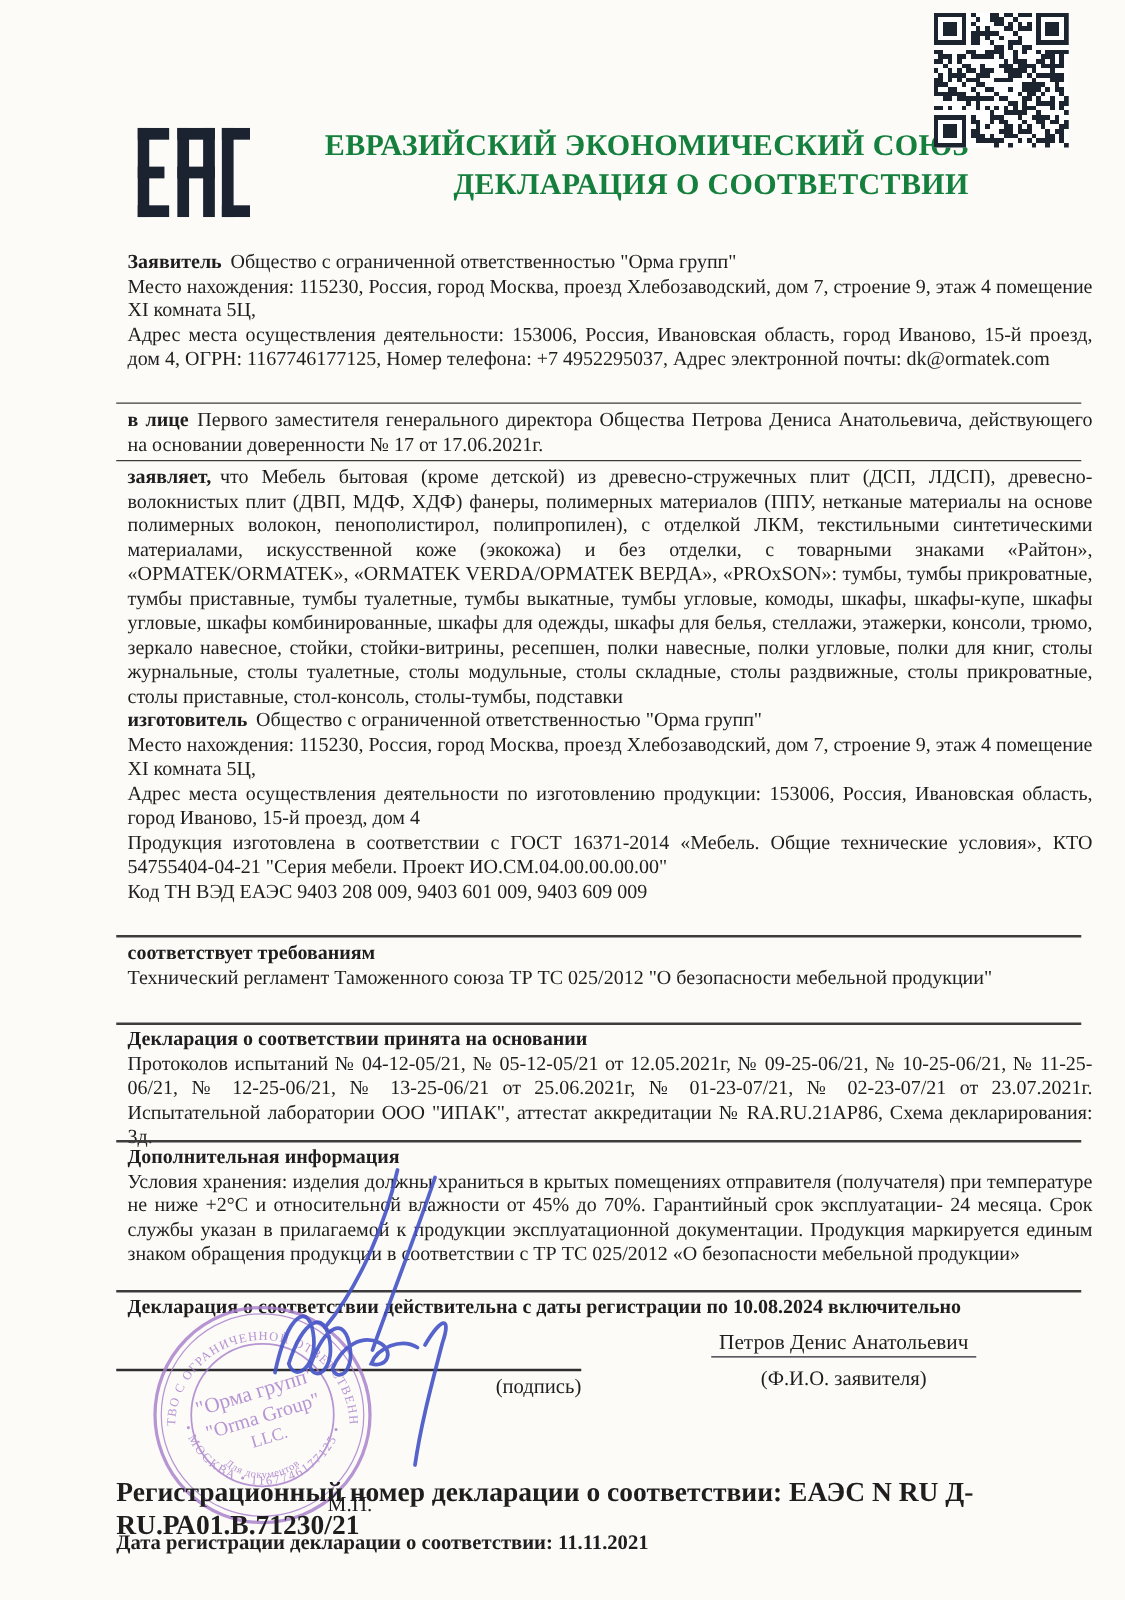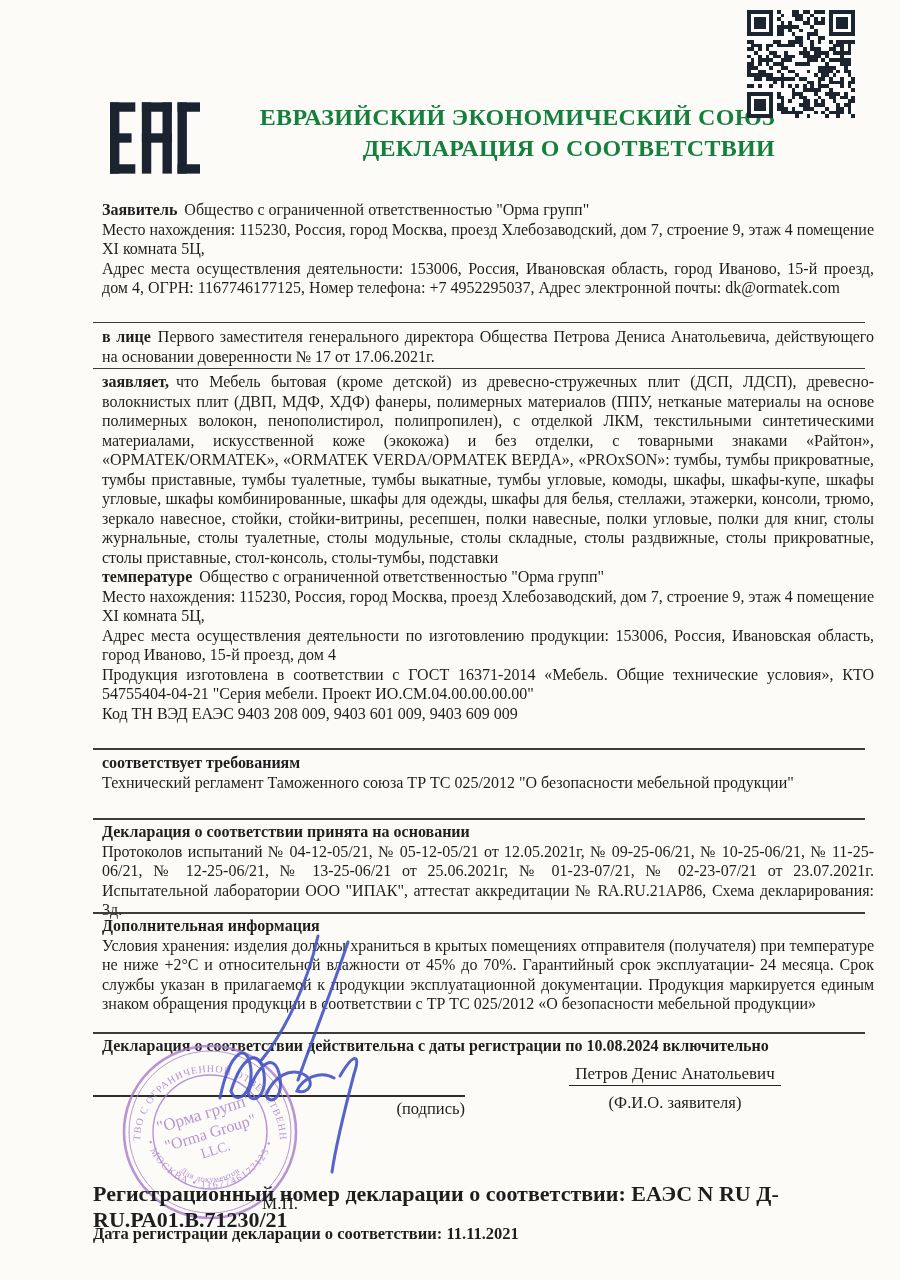--- a/index.html
+++ b/index.html
@@ -405,21 +405,21 @@
   <div class="rule thin" style="top:322px"></div>
 
   <div class="sec" style="top:327px">
     <p><span class="lead">в лице</span><span>Первого заместителя генерального директора Общества Петрова Дениса Анатольевича, действующего на основании доверенности № 17 от 17.06.2021г.</span></p>
   </div>
 
   <div class="rule thin" style="top:368px"></div>
 
   <div class="sec" style="top:372px">
     <p><span class="lead">заявляет,</span><span>что Мебель бытовая (кроме детской) из древесно-стружечных плит (ДСП, ЛДСП), древесно-волокнистых плит (ДВП, МДФ, ХДФ) фанеры, полимерных материалов (ППУ, нетканые материалы на основе полимерных волокон, пенополистирол, полипропилен), с отделкой ЛКМ, текстильными синтетическими материалами, искусственной коже (экокожа) и без отделки, с товарными знаками «Райтон», «ОРМАТЕК/ORMATEK», «ORMATEK VERDA/ОРМАТЕК ВЕРДА», «PROxSON»: тумбы, тумбы прикроватные, тумбы приставные, тумбы туалетные, тумбы выкатные, тумбы угловые, комоды, шкафы, шкафы-купе, шкафы угловые, шкафы комбинированные, шкафы для одежды, шкафы для белья, стеллажи, этажерки, консоли, трюмо, зеркало навесное, стойки, стойки-витрины, ресепшен, полки навесные, полки угловые, полки для книг, столы журнальные, столы туалетные, столы модульные, столы складные, столы раздвижные, столы прикроватные, столы приставные, стол-консоль, столы-тумбы, подставки</span></p>
-    <p><span class="lead">температуре</span><span>Общество с ограниченной ответственностью "Орма групп"</span></p>
+    <p><span class="lead">изготовитель</span><span>Общество с ограниченной ответственностью "Орма групп"</span></p>
     <p>Место нахождения: 115230, Россия, город Москва, проезд Хлебозаводский, дом 7, строение 9, этаж 4 помещение XI комната 5Ц,</p>
     <p>Адрес места осуществления деятельности по изготовлению продукции: 153006, Россия, Ивановская область, город  Иваново, 15-й проезд, дом 4</p>
     <p>Продукция изготовлена в соответствии с ГОСТ 16371-2014 «Мебель. Общие технические условия», КТО 54755404-04-21 "Серия мебели. Проект  ИО.СМ.04.00.00.00.00"</p>
     <p class="nojust">Код ТН ВЭД ЕАЭС  9403 208 009, 9403 601 009, 9403 609 009</p>
   </div>
 
   <div class="rule" style="top:748px"></div>
 
   <div class="sec" style="top:753px">
     <p class="sec-heading">соответствует требованиям</p>

